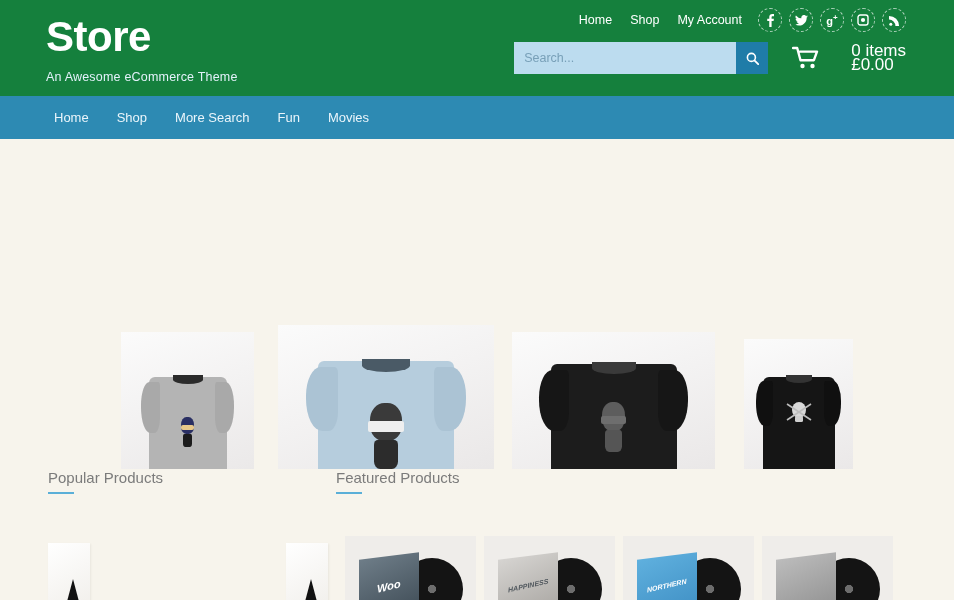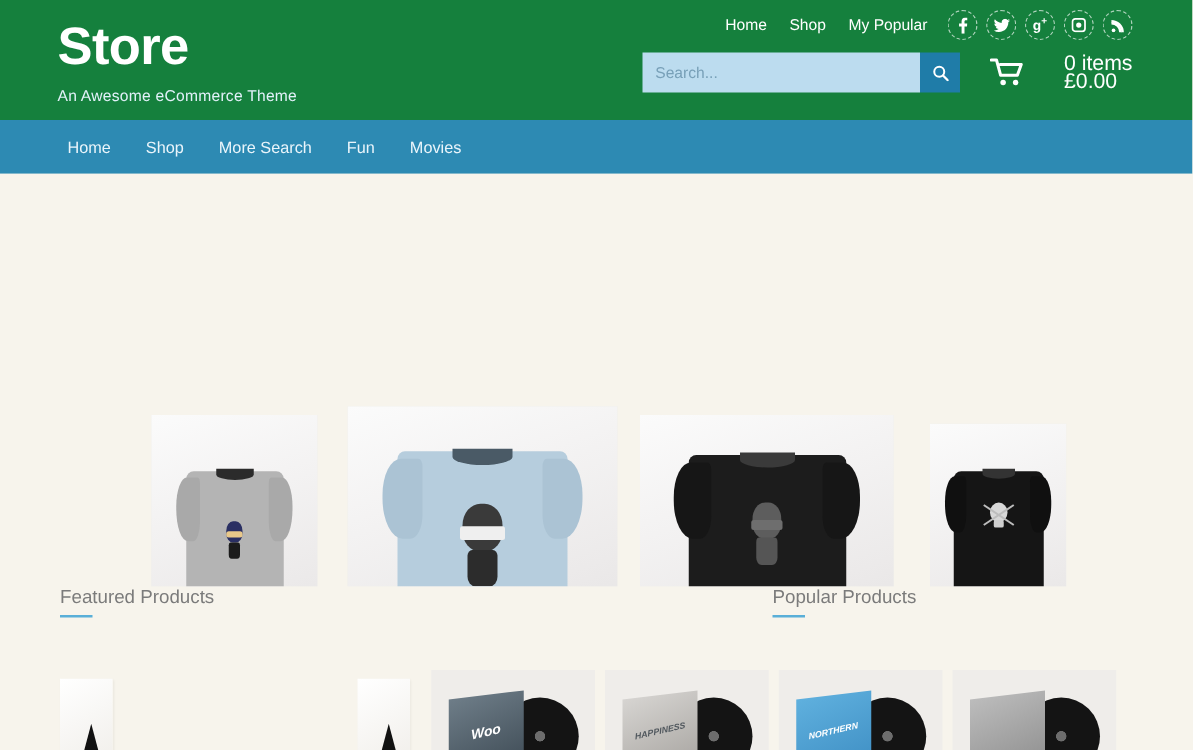--- a/index.html
+++ b/index.html
@@ -311,21 +311,21 @@
 
   <div class="brand-block">
     <div class="brand-title">Store</div>
     <div class="brand-tagline">An Awesome eCommerce Theme</div>
   </div>
 
   <div class="top-utility">
     <div class="top-nav">
       <a href="#">Home</a>
       <a href="#">Shop</a>
-      <a href="#">My Popular</a>
+      <a href="#">My Account</a>
     </div>
 
     <div class="social-row">
       <div class="social-icon">
         <svg width="7" height="13" viewBox="0 0 7 13">
             <path fill="#fff" d="M4.6 13V7.1h2l.3-2.3H4.6V3.3c0-.66.18-1.1 1.13-1.1H7V.09C6.79.06 6.07 0 5.23 0 3.47 0 2.27 1.07 2.27 3.04V4.8H.25v2.3h2.02V13z"></path>
           </svg>
       </div>
       <div class="social-icon">
         <svg width="13" height="11" viewBox="0 0 13 11">
@@ -449,25 +449,25 @@
             <line x1="27" y1="5" x2="3" y2="21" stroke="#bdbdbd" stroke-width="1.6"></line>
           </svg>
         </div>
       </div>
     </div>
   </div>
 
 </div>
 
 <div class="sections">
+  <div class="col col-popular">
+    <h2 class="section-title">Popular Products</h2>
+  </div>
   <div class="col col-featured">
     <h2 class="section-title">Featured Products</h2>
-  </div>
-  <div class="col col-popular">
-    <h2 class="section-title">Popular Products</h2>
   </div>
 </div>
 
 <div class="pop-thumbs">
   <div class="pop-thumb">
     <div class="shape"></div>
   </div>
   <div class="pop-thumb">
     <div class="shape"></div>
   </div>

